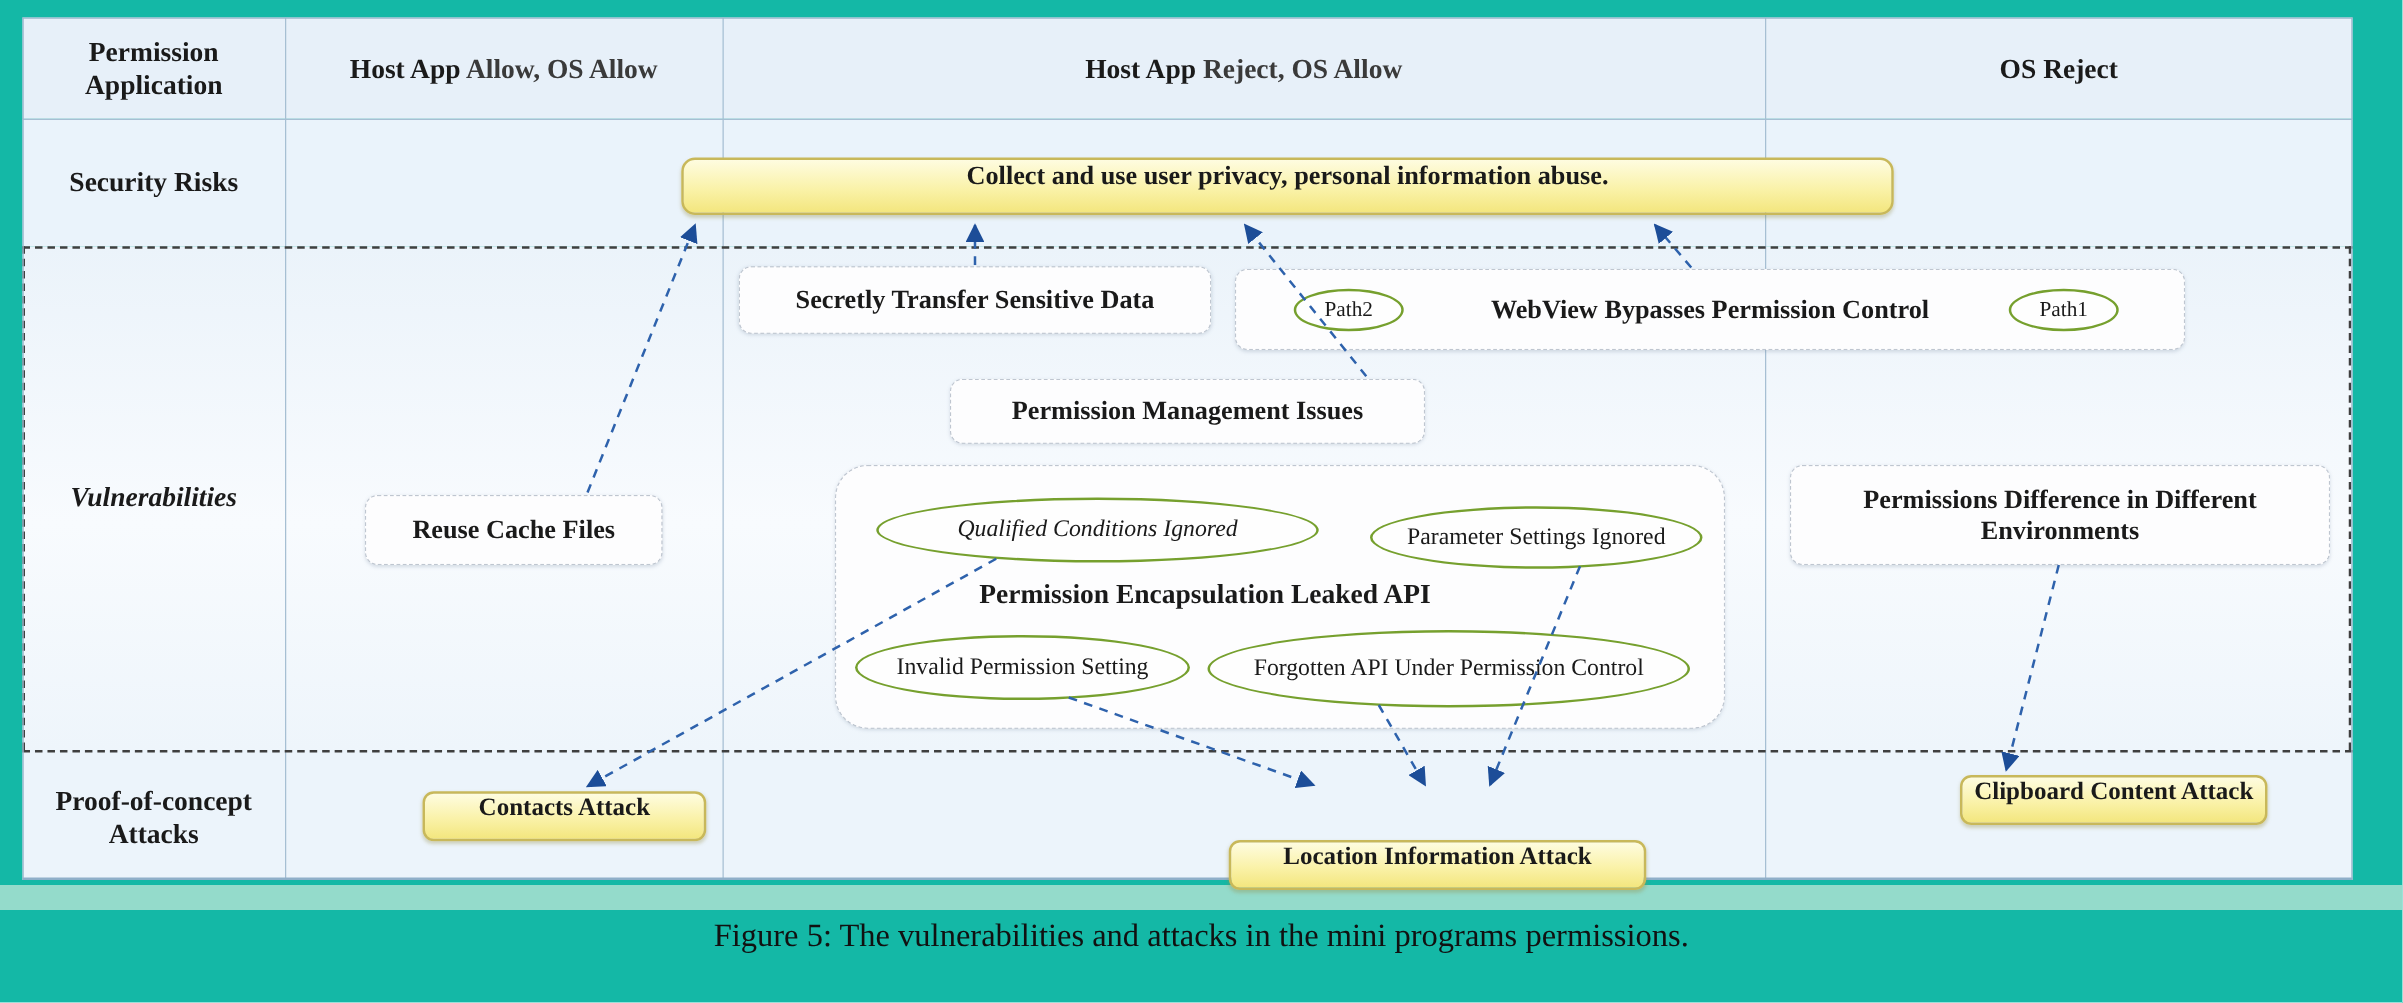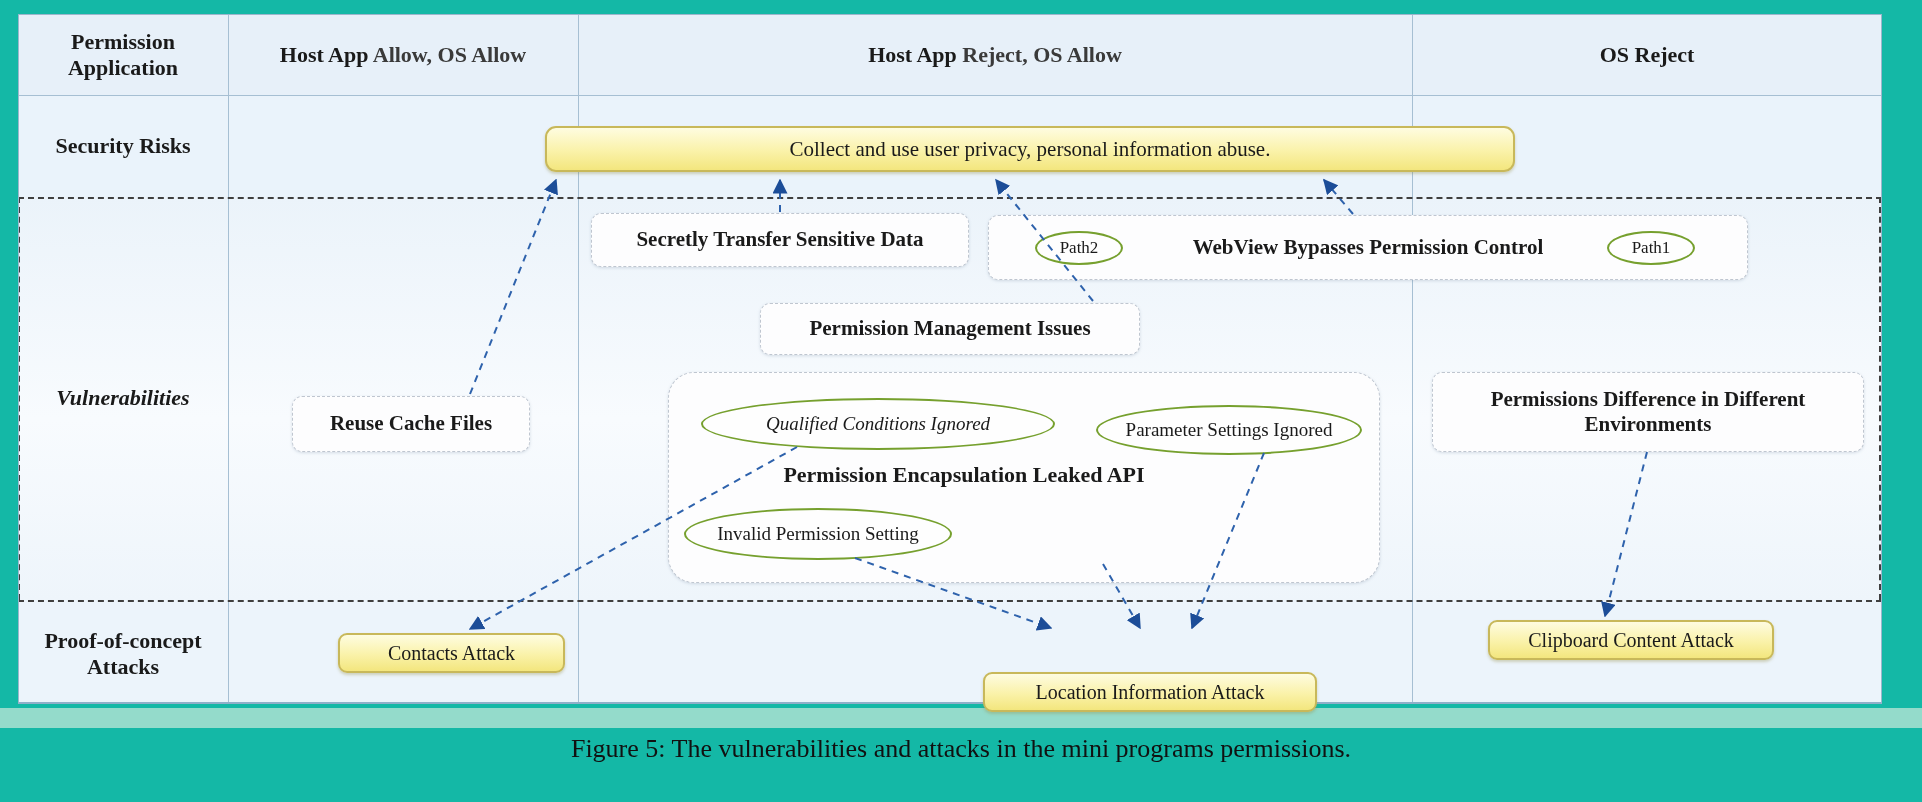--- a/index.html
+++ b/index.html
@@ -31,22 +31,22 @@
     text-align:center;font-weight:bold;font-size:21px;line-height:1.2;box-sizing:border-box;}
   .container-box{border-radius:26px;}
   
   .ell{position:absolute;background:#fefefe;border:2px solid #76a02e;border-radius:50%;
     display:flex;align-items:center;justify-content:center;text-align:center;
     font-size:19px;font-weight:normal;box-sizing:border-box;}
   .ell-small{font-size:17px;}
   
   .ybox{position:absolute;background:linear-gradient(180deg,#fefce0 0%,#faf2a9 55%,#f3e67e 100%);
     border:2px solid #c8b85a;border-radius:9px;box-shadow:0 2px 3px rgba(150,140,70,.35);
-    display:flex;align-items:center;justify-content:center;text-align:center;
-    font-size:20px;font-weight:normal;box-sizing:border-box;}
+    display:flex;justify-content:center;text-align:center;
+    font-size:20px;font-weight:bold;box-sizing:border-box;}
   .ybox-main{font-size:21px;border-radius:11px;}
   .enc-title{position:absolute;left:684px;top:462px;width:560px;text-align:center;
     font-weight:bold;font-size:22px;}
   .caption{position:absolute;left:0;top:734px;width:1922px;text-align:center;
     font-size:26px;color:#111;}
   svg.arrows{position:absolute;left:0;top:0;width:1922px;height:802px;pointer-events:none;}
 </style>
 </head>
 <body>
 
@@ -121,32 +121,35 @@
   <div class="ell" style="left:701px;top:398px;width:354px;height:52px;font-style:italic;">
     <span>Qualified Conditions Ignored</span>
   </div>
   <div class="ell" style="left:1096px;top:405px;width:266px;height:50px;">
     <span>Parameter Settings Ignored</span>
   </div>
   <div class="enc-title">Permission Encapsulation Leaked API</div>
   <div class="ell" style="left:684px;top:508px;width:268px;height:52px;">
     <span>Invalid Permission Setting</span>
   </div>
+  <div class="ell" style="left:966px;top:504px;width:386px;height:62px;">
+    <span>Forgotten API Under Permission Control</span>
+  </div>
 
   <div class="vbox" style="left:1432px;top:372px;width:432px;height:80px;padding:0 18px;">
     <span>Permissions Difference in Different Environments</span>
   </div>
 
   <div class="ybox" style="left:338px;top:633px;width:227px;height:40px;">
     <span>Contacts Attack</span>
   </div>
   <div class="ybox" style="left:983px;top:632px;width:334px;height:40px;margin-top:40px;">
     <span>Location Information Attack</span>
   </div>
-  <div class="ybox" style="left:1488px;top:620px;width:286px;height:40px;">
+  <div class="ybox" style="left:1568px;top:620px;width:246px;height:40px;">
     <span>Clipboard Content Attack</span>
   </div>
 
   <svg class="arrows" viewBox="0 0 1922 802">
     <defs>
       <marker id="ah" viewBox="0 0 10 10" refX="9" refY="5" markerWidth="7.5" markerHeight="7.5" orient="auto-start-reverse">
         <path d="M0,0 L10,5 L0,10 z" fill="#1c4d98"></path>
       </marker>
     </defs>
     <g stroke="#2e62ac" stroke-width="2" stroke-dasharray="7 6" fill="none">

